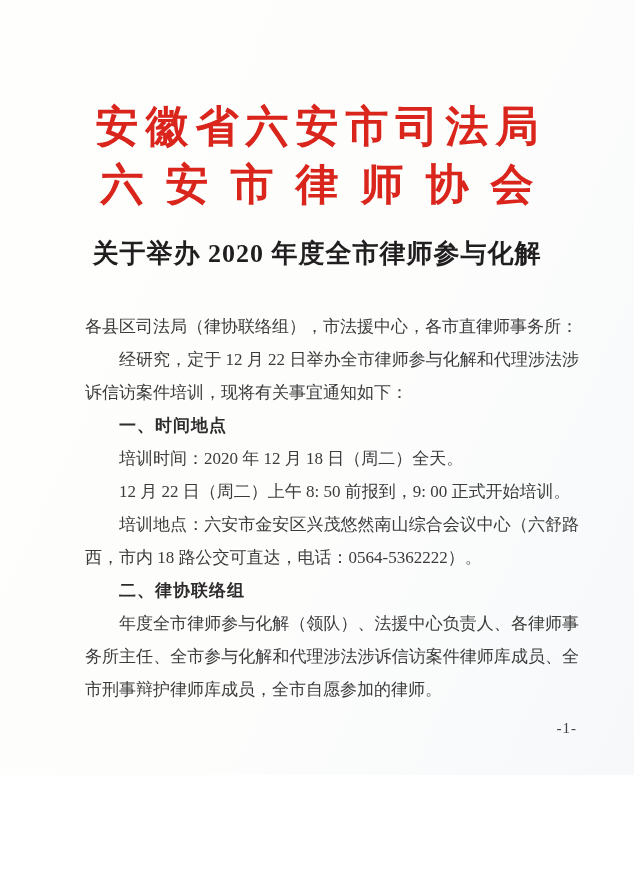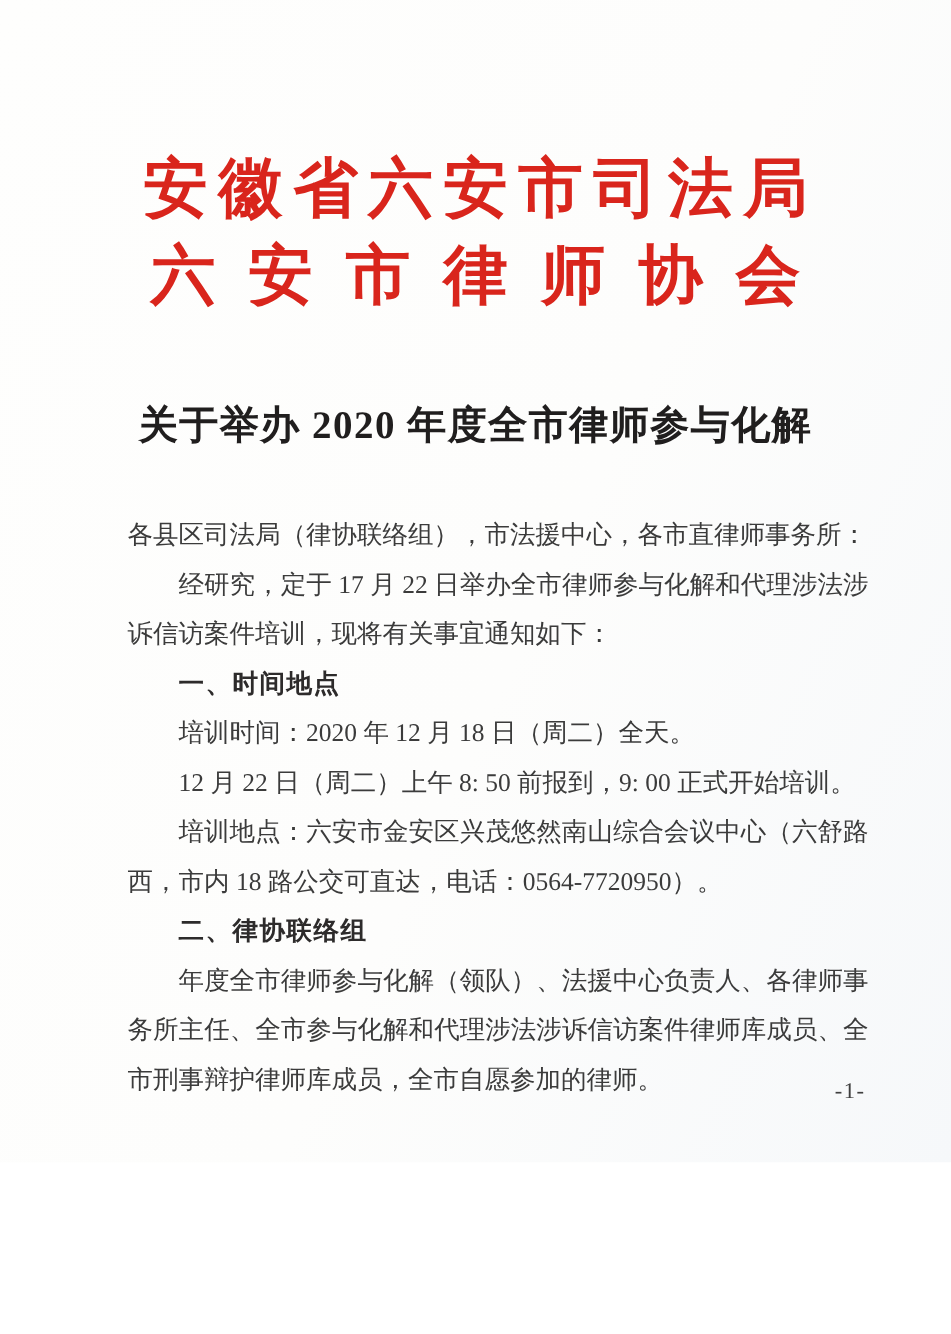--- a/index.html
+++ b/index.html
@@ -30,21 +30,21 @@
     margin-right: -7px;
   }
   .letterhead-line2 {
     font-size: 43px;
     line-height: 58px;
     letter-spacing: 22px;
     margin-right: -22px;
   }
   
   .notice-title {
-    margin: 50px 0 0 0;
+    margin: 20px 0 0 0;
     text-align: center;
     font-size: 26px;
     font-weight: bold;
     line-height: 40px;
     color: #201e1e;
     letter-spacing: 1px;
   }
   
   .notice-body {
     width: 494px;
@@ -86,25 +86,25 @@
     <div class="letterhead-line1">安徽省六安市司法局</div>
     <div class="letterhead-line2">六安市律师协会</div>
   </header>
 
   <h1 class="notice-title">
     <div>关于举办 2020 年度全市律师参与化解</div>
   </h1>
 
   <main class="notice-body">
     <p class="no-indent">各县区司法局（律协联络组），市法援中心，各市直律师事务所：</p>
-    <p>经研究，定于 17 月 22 日举办全市律师参与化解和代理涉法涉诉信访案件培训，现将有关事宜通知如下：</p>
+    <p>经研究，定于 12 月 22 日举办全市律师参与化解和代理涉法涉诉信访案件培训，现将有关事宜通知如下：</p>
     <p class="section-heading">一、时间地点</p>
     <p>培训时间：2020 年 12 月 18 日（周二）全天。</p>
     <p>12 月 22 日（周二）上午 8: 50 前报到，9: 00 正式开始培训。</p>
-    <p>培训地点：六安市金安区兴茂悠然南山综合会议中心（六舒路西，市内 18 路公交可直达，电话：0564-7720950）。</p>
+    <p>培训地点：六安市金安区兴茂悠然南山综合会议中心（六舒路西，市内 18 路公交可直达，电话：0564-5362222）。</p>
     <p class="section-heading">二、律协联络组</p>
     <p>年度全市律师参与化解（领队）、法援中心负责人、各律师事务所主任、全市参与化解和代理涉法涉诉信访案件律师库成员、全市刑事辩护律师库成员，全市自愿参加的律师。</p>
   </main>
 
   <footer class="page-footer">
     <span>-1-</span>
   </footer>
 
 </div>
 

